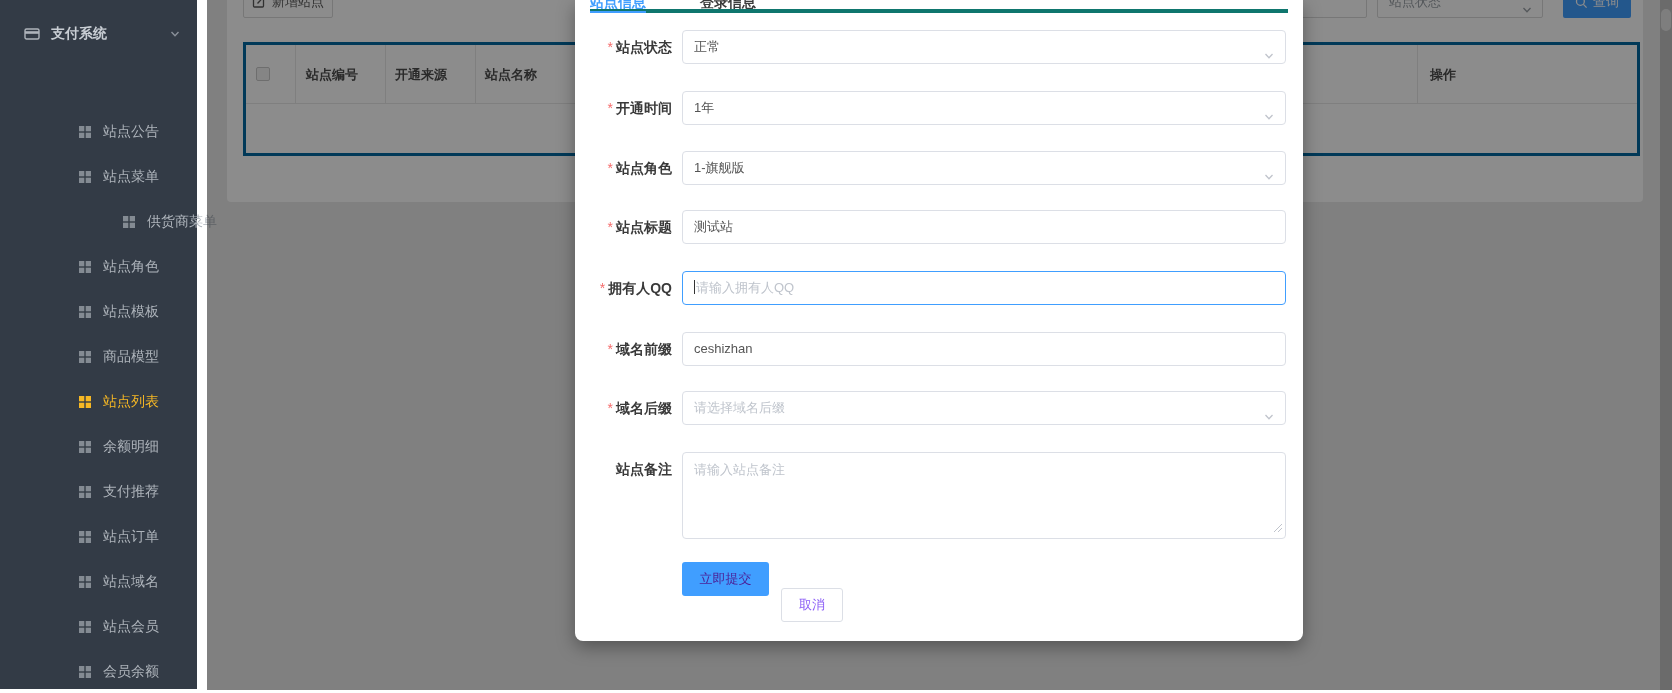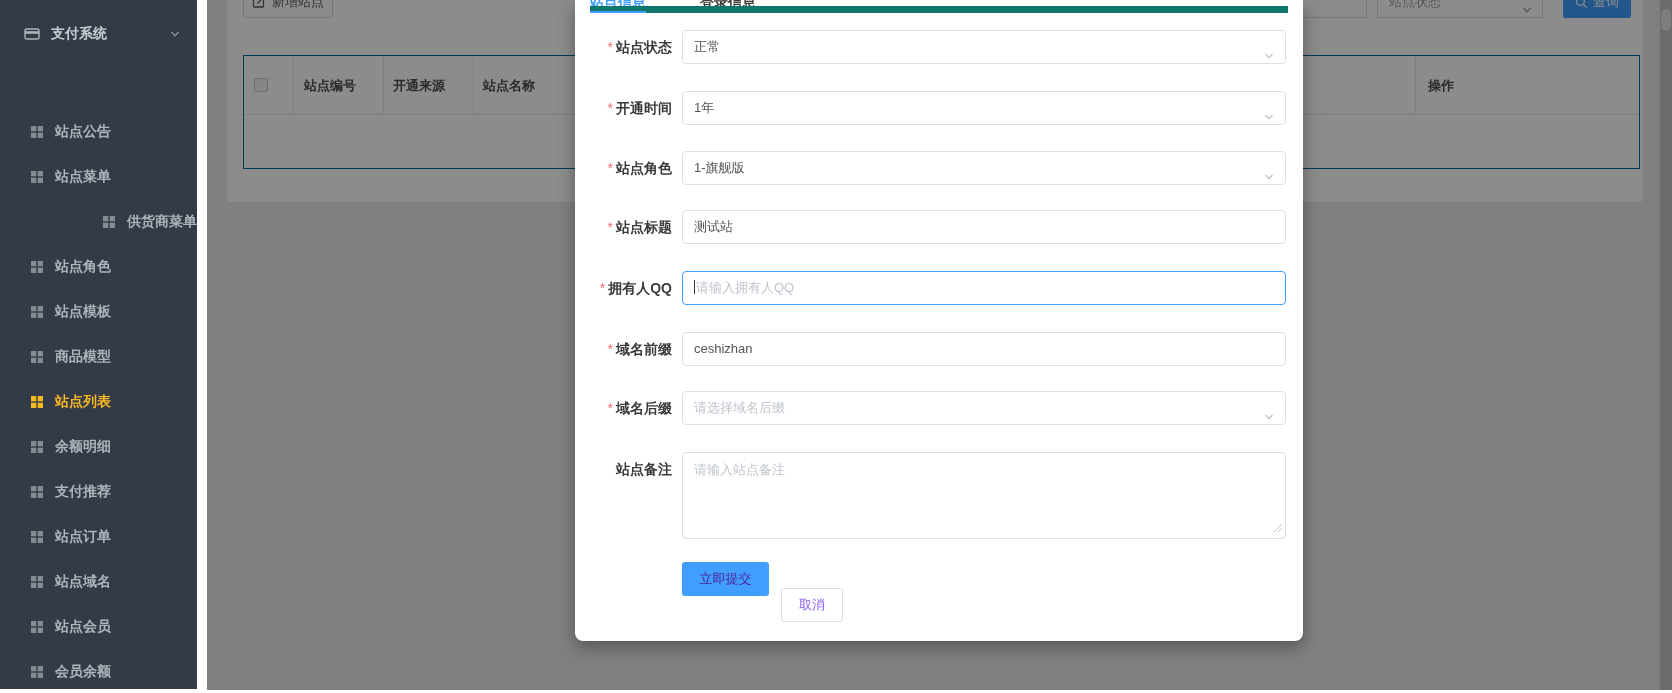--- a/index.html
+++ b/index.html
@@ -4,51 +4,51 @@
 <style>
   * { margin:0; padding:0; box-sizing:border-box; }
   html,body { background:#fff; }
   body { font-family:"Liberation Sans","DejaVu Sans",sans-serif; }
   .screen { position:relative; width:1672px; height:693px; overflow:hidden; background:#fff; }
 
   
   .sidebar { position:absolute; left:0; top:0; width:197px; height:689px; background:#333b46; z-index:5; }
   .side-item { position:absolute; left:0; width:197px; height:44px; display:flex; align-items:center; cursor:pointer; }
   .side-item.top { padding-left:20px; color:#c9ced4; font-size:14px; font-weight:700; }
-  .side-item.sub { padding-left:30px; color:#aeb4bb; font-size:14px; font-weight:700; }
+  .side-item.sub { padding-left:58px; color:#aeb4bb; font-size:14px; font-weight:400;margin-left:20px; }
   .side-item.sub.active { color:#f7b824; }
   .side-item .mi { display:inline-flex; margin-right:11px; flex:none; }
   .side-item .chev { position:absolute; right:16px; top:50%; transform:translateY(-50%); color:#8a9099; display:inline-flex; }
 
   
   .content { position:absolute; left:207px; top:0; width:1465px; height:690px; background:#e9e9e9; z-index:1; }
   .card { position:absolute; left:20px; top:-24px; width:1416px; height:226px; background:#fff; border-radius:4px; }
   .btn-add { position:absolute; left:16px; top:10px; width:90px; height:32px; background:#fff; border:1px solid #d9d9d9; border-radius:2px; display:flex; align-items:center; justify-content:center; gap:6px; font-size:13px; color:#595959; cursor:pointer; }
   .flt-input { position:absolute; left:933px; top:10px; width:207px; height:32px; background:#fff; border:1px solid #d9d9d9; border-radius:2px; }
   .flt-select { position:absolute; left:1150px; top:10px; width:166px; height:32px; background:#fff; border:1px solid #d9d9d9; border-radius:2px; font-size:13px; color:#9aa0a6; line-height:30px; padding-left:11px; cursor:pointer; }
   .flt-select .sel-chev { position:absolute; right:9px; top:10px; }
   .btn-query { position:absolute; left:1336px; top:10px; width:68px; height:32px; background:#409eff; border:none; border-radius:2px; color:#fff; font-size:13px; display:flex; align-items:center; justify-content:center; gap:5px; cursor:pointer; }
 
-  .table { position:absolute; left:16px; top:79px; width:1397px; height:114px; border:1px solid #0369a1; }
+  .table { position:absolute; left:16px; top:66px; width:1397px; height:114px; border:3px solid #0369a1; }
   .thead { position:absolute; left:0; top:0; width:100%; height:59px; border-bottom:1px solid #e8e8e8; }
   .th { position:absolute; top:0; height:59px; line-height:59px; font-size:13px; font-weight:700; color:#4d4d4d; }
   .th.c0 { left:60px; } .th.c1 { left:149px; } .th.c2 { left:239px; } .th.c3 { left:1184px; }
   .vline { position:absolute; top:0; width:1px; height:59px; background:#e8e8e8; }
   .v0 { left:49px; } .v1 { left:139px; } .v2 { left:229px; } .v3 { left:1171px; }
   .chk { position:absolute; left:10px; top:22px; width:14px; height:14px; background:#f2f2f2; border:1px solid #c9c9c9; border-radius:2px; cursor:pointer; }
 
   .sb-track { position:absolute; right:0; top:0; width:12px; height:690px; background:#c4c4c4; }
   .sb-thumb { position:absolute; right:1px; top:9px; width:10px; height:22px; background:#e6e6e6; border-radius:5px; }
 
   
   .overlay { position:absolute; left:207px; top:0; width:1465px; height:690px; background:rgba(0,0,0,0.45); z-index:10; }
 
   
   .modal { position:absolute; left:575px; top:0; width:728px; height:641px; background:#fff; z-index:20; border-radius:0 0 8px 8px; box-shadow:0 6px 18px rgba(0,0,0,0.35); }
-  .tabbar { position:absolute; left:15px; top:0; width:698px; height:13px; border-bottom:7px solid #0f766e; overflow:hidden; }
+  .tabbar { position:absolute; left:15px; top:0; width:698px; height:13px; border-bottom:4px solid #0f766e; overflow:hidden; }
   .tab { position:absolute; top:-8px; width:56px; text-align:center; font-size:14px; font-weight:700; color:#3c3c3c; line-height:20px; cursor:pointer; }
   .tab.t0 { left:0; } .tab.t1 { left:110px; }
   .tab.active { color:#409eff; }
   .tab-underline { position:absolute; left:15px; top:11px; width:56px; height:2px; background:#409eff; }
 
   .frow { position:absolute; left:0; width:728px; }
   .flabel { position:absolute; left:0; top:0; width:97px; text-align:right; font-size:14px; font-weight:700; color:#3a3a3a; }
   .flabel .ast { color:#f56c6c; margin-right:3px; font-weight:400; }
   .fbox { position:absolute; left:107px; top:0; width:604px; height:34px; border:1px solid #dcdfe6; border-radius:4px; background:#fff; font-size:13px; line-height:32px; padding:0 11px; color:#555; }
   .fbox.focused { border-color:#409eff; }

